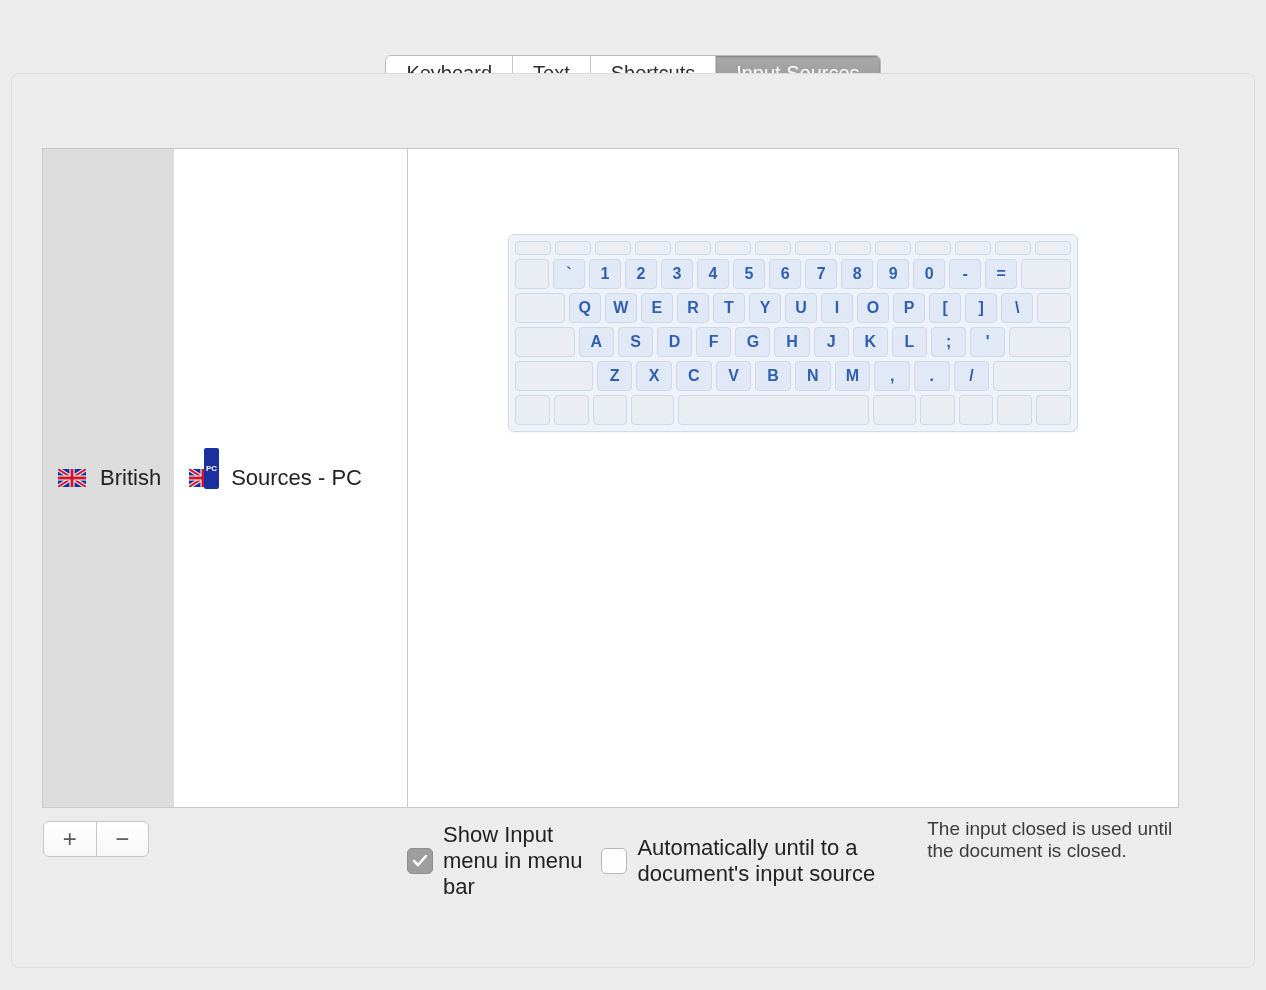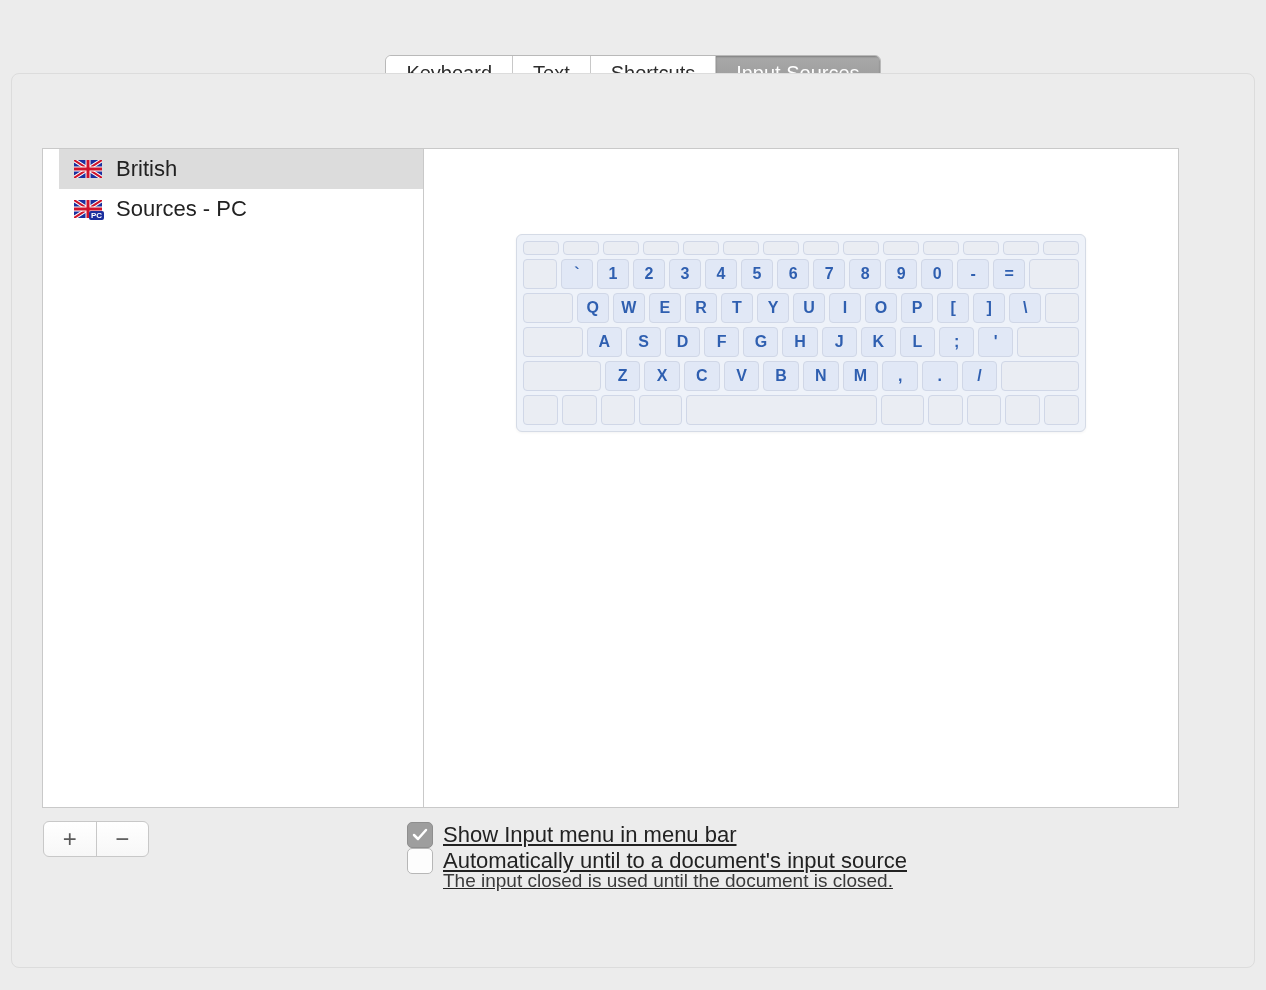--- a/index.html
+++ b/index.html
@@ -57,41 +57,41 @@
     left: 30px; top: 74px;
     right: 75px; height: 660px;
     display: flex;
     border: 1px solid #c9c9c9;
     background: #ffffff;
   }
   .sidebar {
     width: 365px;
     border-right: 1px solid #c9c9c9;
     background: #ffffff;
-    display: flex; flex-direction: column; margin-left: 16px;
+    display: flex; 
   }
   .list-item {
     display: flex; align-items: center;
     gap: 14px;
     padding: 7px 13px 7px 15px;
     font-size: 22px;
     color: #222;
   }
   .list-item.selected { background: #dcdcdc; }
   .flag {
     width: 28px; height: 18px;
     flex-shrink: 0;
     position: relative;
   }
   .flag svg { width: 100%; height: 100%; display: block; }
   .flag-pc-badge {
     position: absolute; right: -2px; bottom: -2px;
     background: #1b2f9e; color: #fff;
     font-size: 8px; font-weight: bold;
-    padding: 0 2px; border-radius: 2px;
+    padding: 16px 2px; border-radius: 2px;
     line-height: 9px;
   }
 
   .preview {
     flex: 1;
     position: relative;
     background: #ffffff;
   }
 
   
@@ -136,21 +136,21 @@
     flex: 1;
     display: flex; align-items: center; justify-content: center;
     font-size: 24px; color: #5a5a5a;
     cursor: default;
   }
   .addremove .btn:first-child { border-right: 1px solid #c8c8c8; }
 
   .opts {
     position: absolute;
     left: 395px; top: 748px; right: 75px;
-    display: flex; flex-direction: column; gap: 0; text-decoration: underline;
+    display: flex; flex-direction: row; gap: 10px;
   }
   .opt-row { display: flex; align-items: center; gap: 10px; font-size: 22px; color: #222; }
   .opt-note { font-size: 19px; color: #3b3b3b; margin-left: 36px; margin-top: -4px; }
 
   .chk {
     width: 26px; height: 26px;
     border: 1px solid #b7b7b7;
     border-radius: 5px;
     background: #fdfdfd;
     display: flex; align-items: center; justify-content: center;

